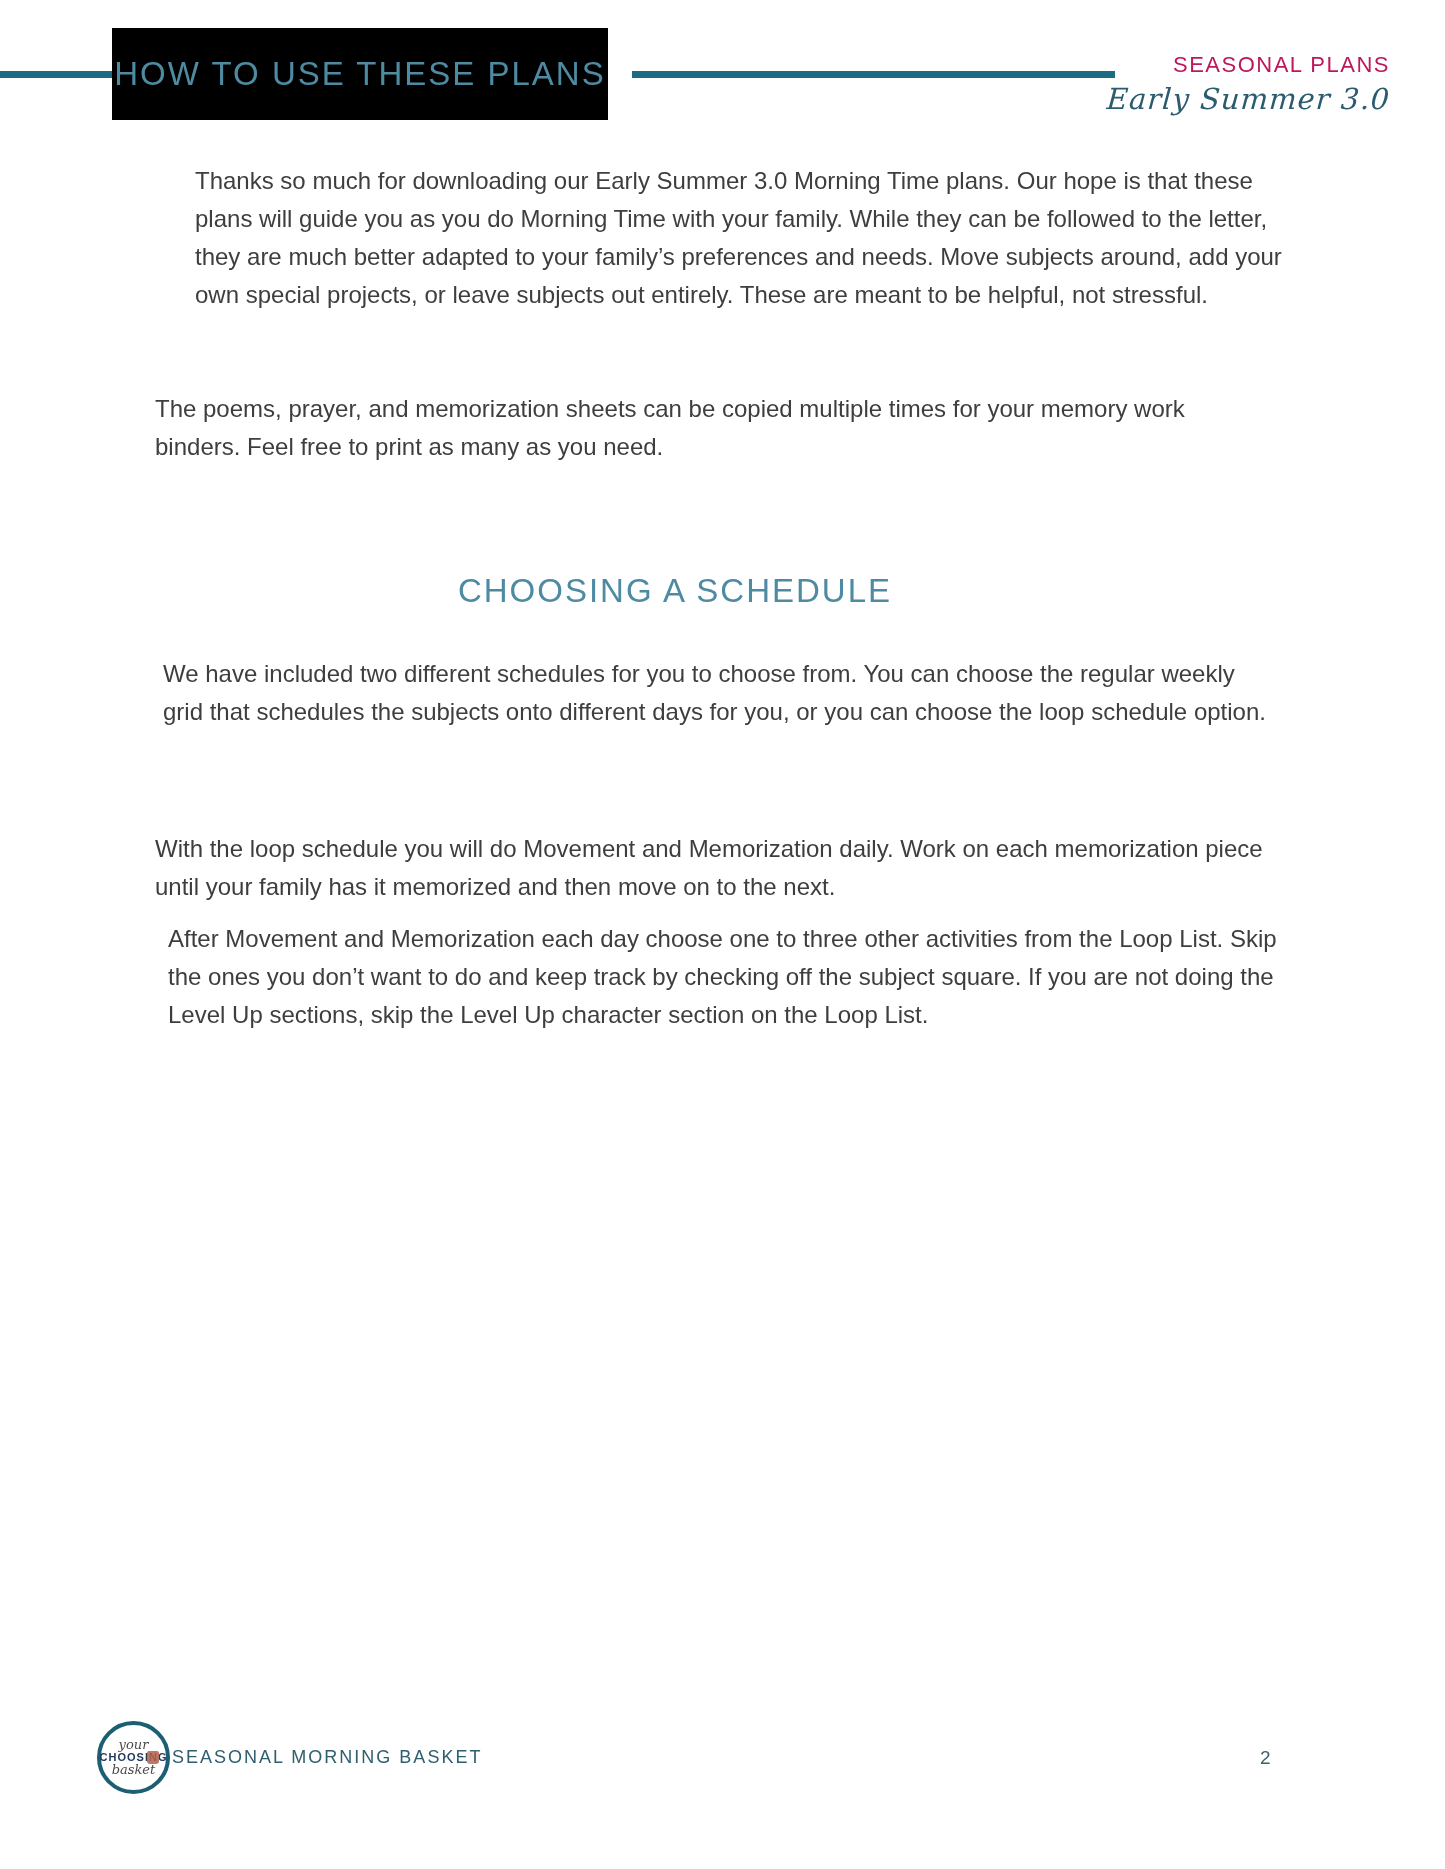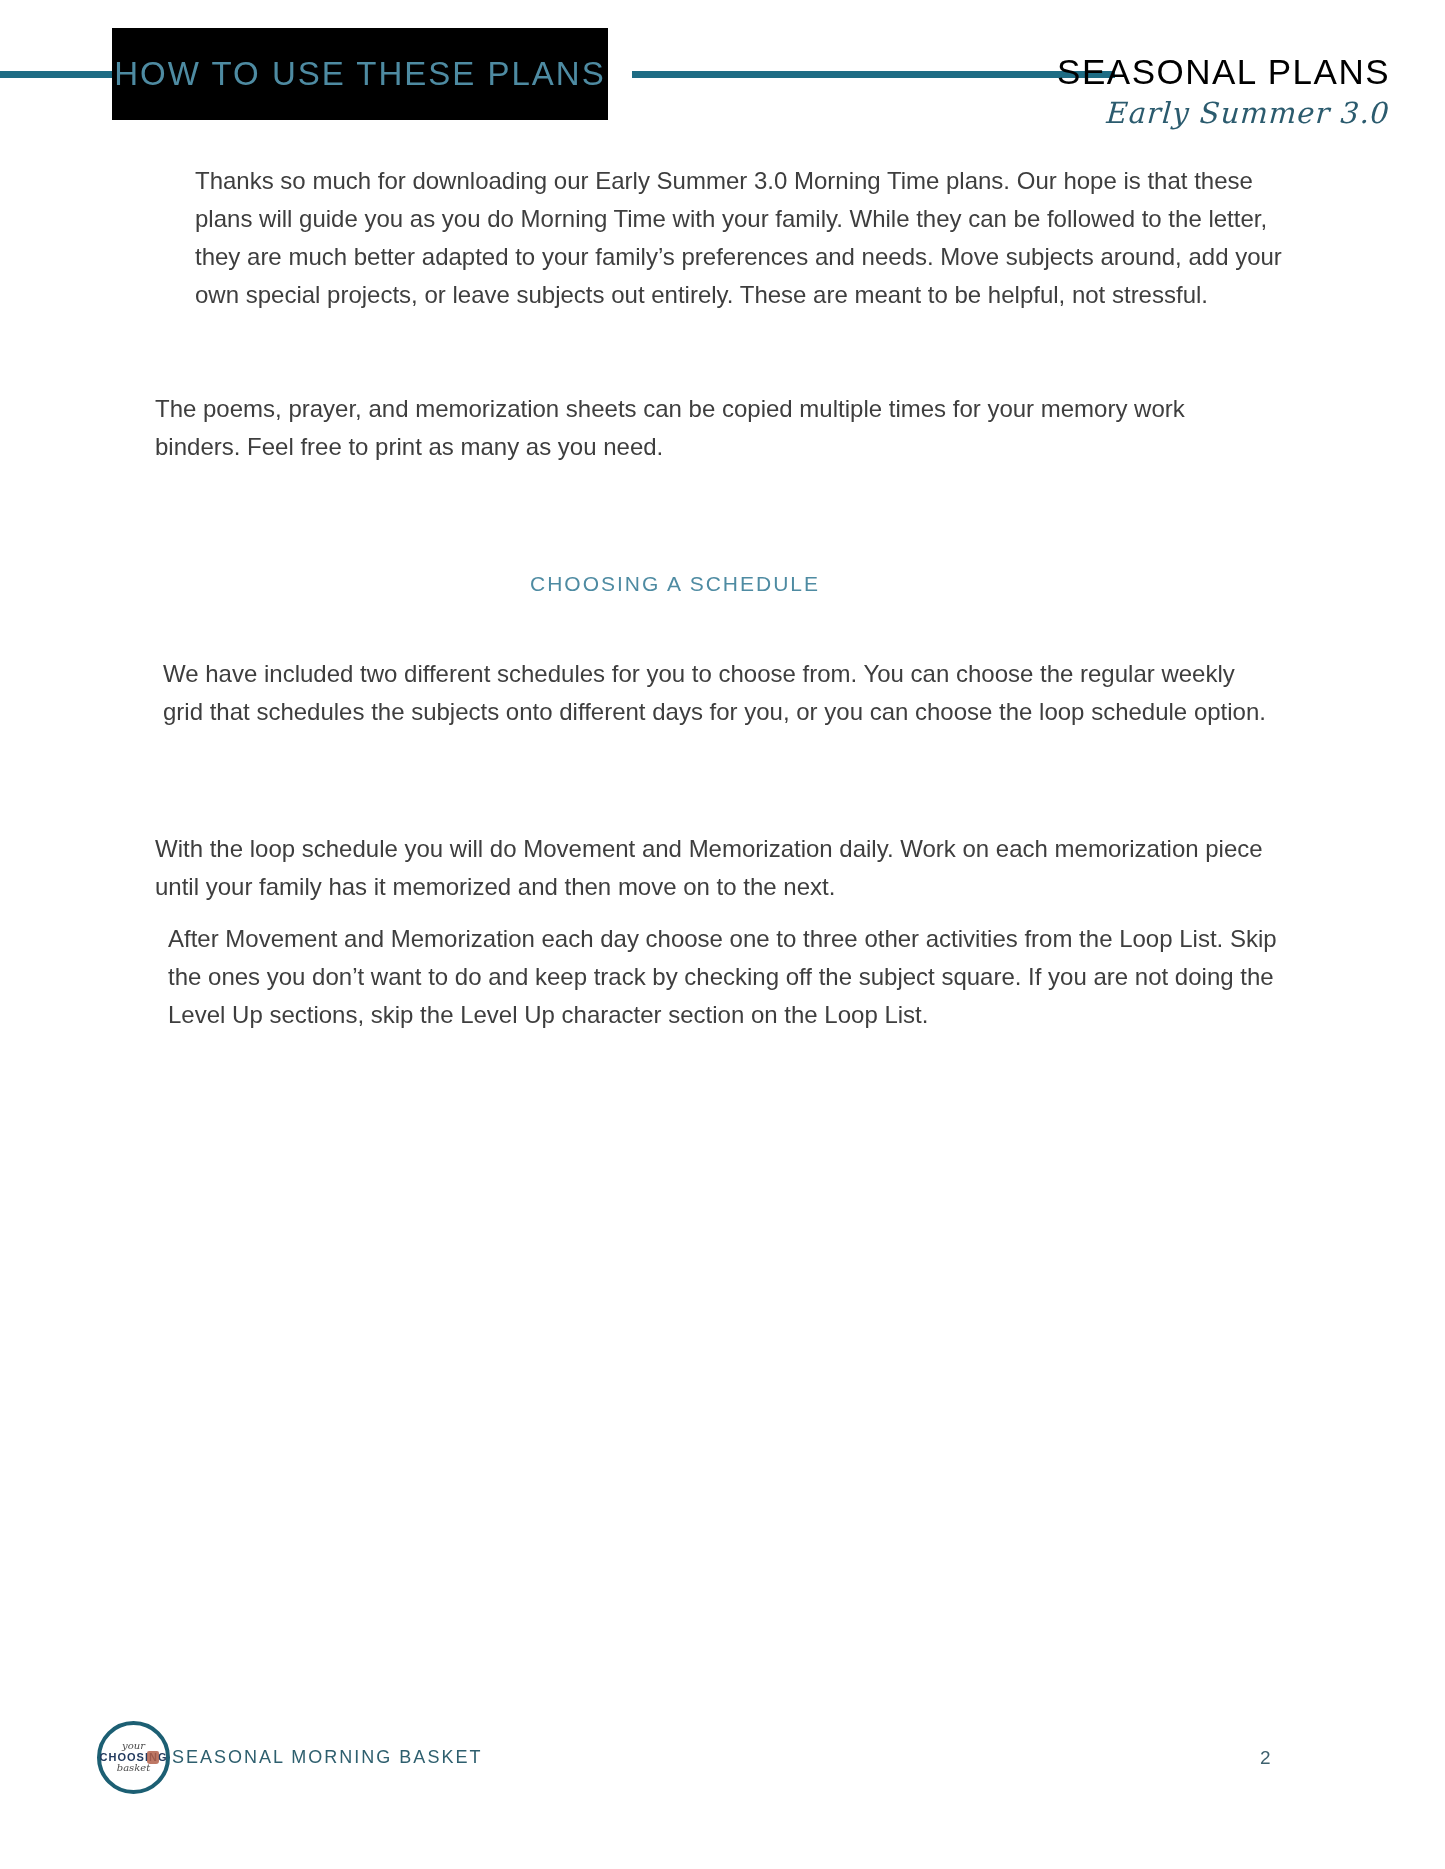--- a/index.html
+++ b/index.html
@@ -34,22 +34,22 @@
     font-weight: 400;
     white-space: nowrap;
   }
 
   .header-right {
     position: absolute;
     right: 55px; top: 52px;
     text-align: right;
   }
   .brand-line {
-    color: #000000;
-    font-size: 35px;
+    color: #be185d;
+    font-size: 22px;
     letter-spacing: 1.5px;
     white-space: nowrap;
   }
   .edition-line {
     margin-top: 4px;
     color: #2b5b6e;
     font-family: "DejaVu Serif", serif;
     font-style: italic;
     font-size: 29px;
     letter-spacing: 1px;
@@ -71,41 +71,41 @@
   #par-3 { top: 655px; margin-left: 8px; }
   #par-4 { top: 830px; }
   #par-5 { top: 920px; margin-left: 13px; }
 
   .section-heading {
     position: absolute;
     left: 155px; top: 572px;
     width: 1040px;
     text-align: center;
     color: #4e8ba2;
-    font-size: 21px;
+    font-size: 33px;
     letter-spacing: 2px;
     font-weight: 400;
   }
 
   
   .logo-circle {
     position: absolute;
     left: 97px; top: 1721px;
     width: 73px; height: 73px;
     border: 4px solid #1c5f73;
     border-radius: 50%;
     background: #ffffff;
     display: flex; flex-direction: column;
     align-items: center; justify-content: center;
     line-height: 1.05;
   }
   .logo-script {
     font-family: "DejaVu Serif", serif;
     font-style: italic;
-    font-size: 10px;
+    font-size: 13px;
     color: #4a4a4a;
   }
   .logo-word {
     font-size: 11px;
     font-weight: bold;
     letter-spacing: 1px;
     color: #223a5e;
   }
   .basket-mark {
     position: absolute;

